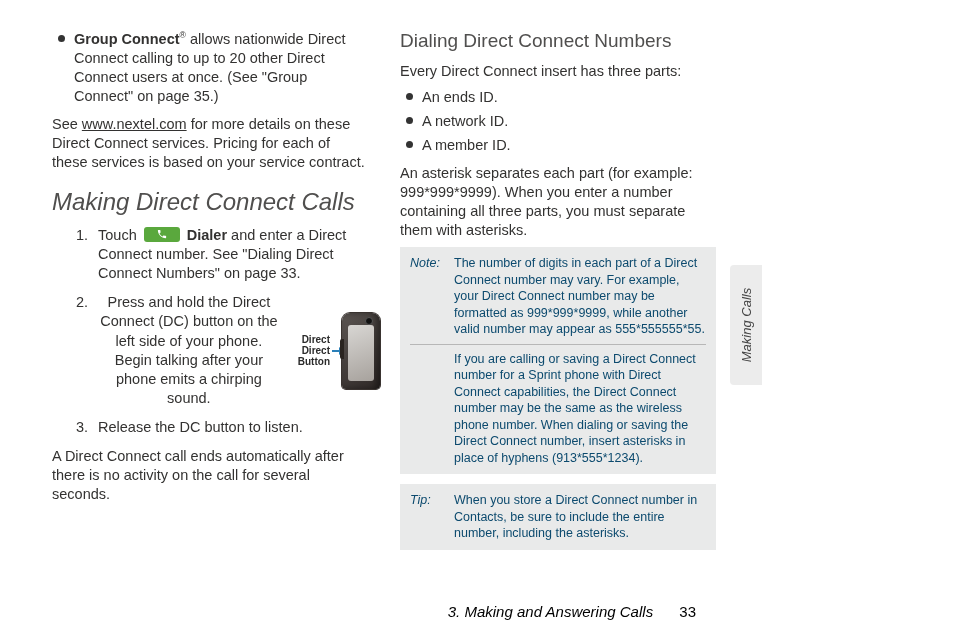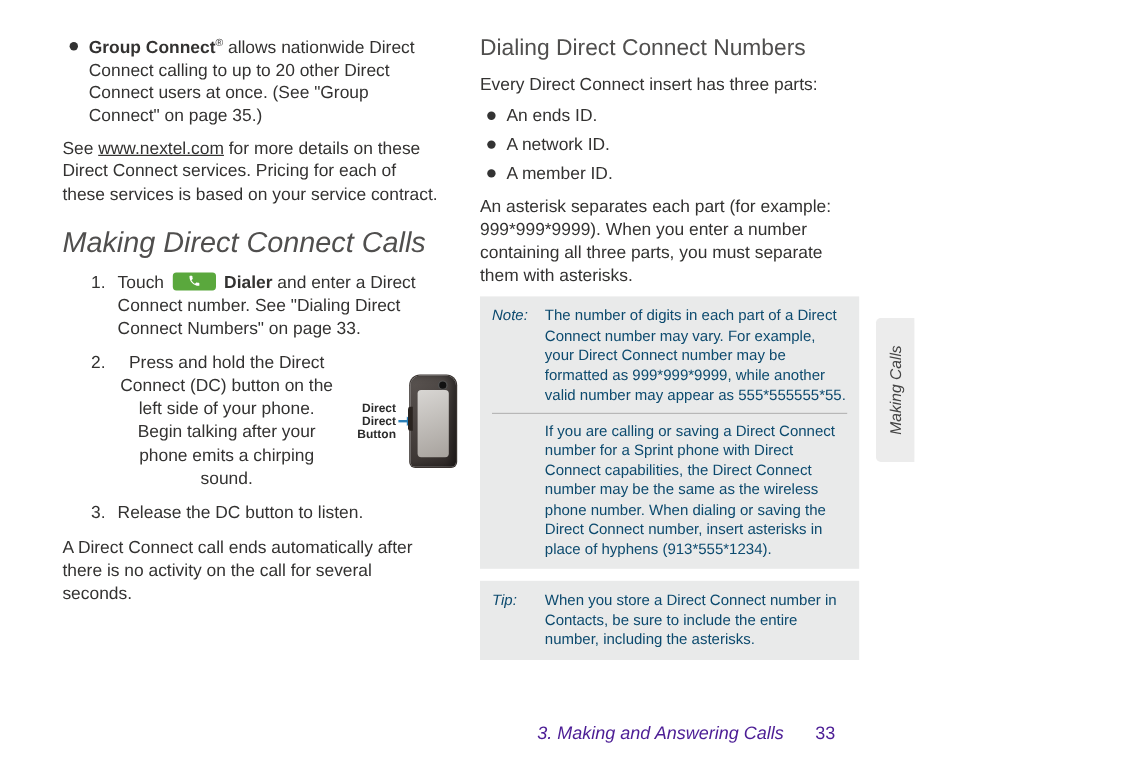--- a/index.html
+++ b/index.html
@@ -220,21 +220,21 @@
     color: #444;
     white-space: nowrap;
   }
 
   .footer {
     position: absolute;
     bottom: 16px;
     right: 72px;
     font-style: italic;
     font-size: 15px;
-    color: #4c1d95;
+    color: #000000;
   }
   .footer .pg {
     font-style: normal;
     margin-left: 22px;
   }
 </style>
 </head>
 <body>
 
 <div class="page">

